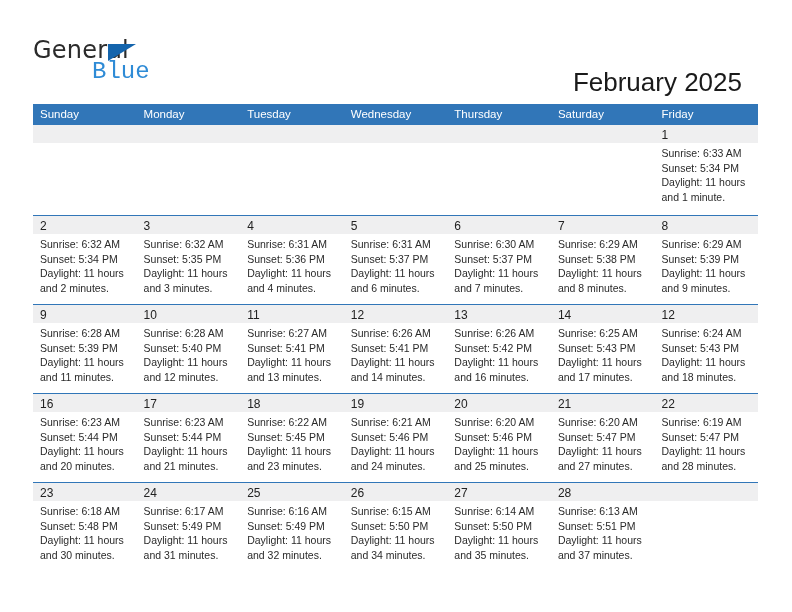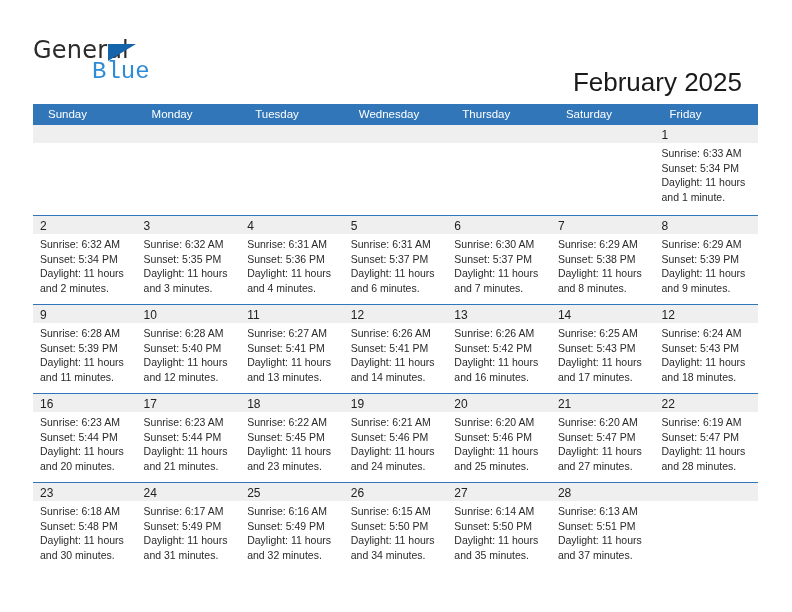--- a/index.html
+++ b/index.html
@@ -98,21 +98,21 @@
   .weekday-row {
     display: flex;
     background: #3176b8;
     height: 21px;
   }
   .weekday {
     flex: 1 1 0;
     color: #ffffff;
     font-size: 11.5px;
     line-height: 21px;
-    padding-left: 15px;
+    padding-left: 7px;
     box-sizing: border-box;
     white-space: nowrap;
     overflow: hidden;
   }
   .week-row {
     display: flex;
     border-top: 1.6px solid #3176b8;
     height: 88px;
   }
   .week-row.first {

